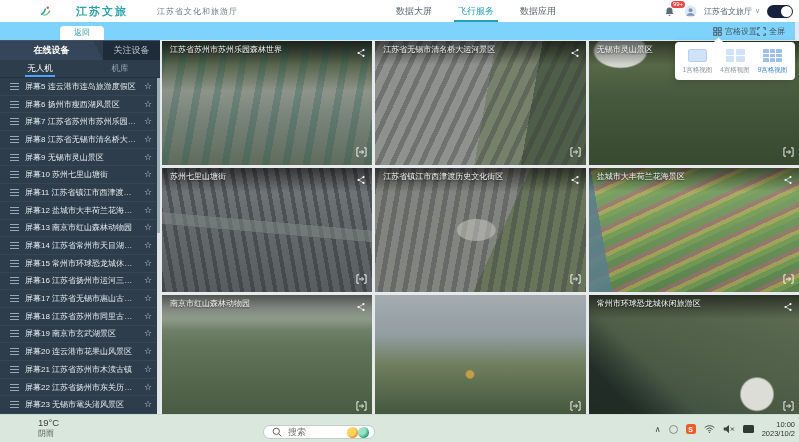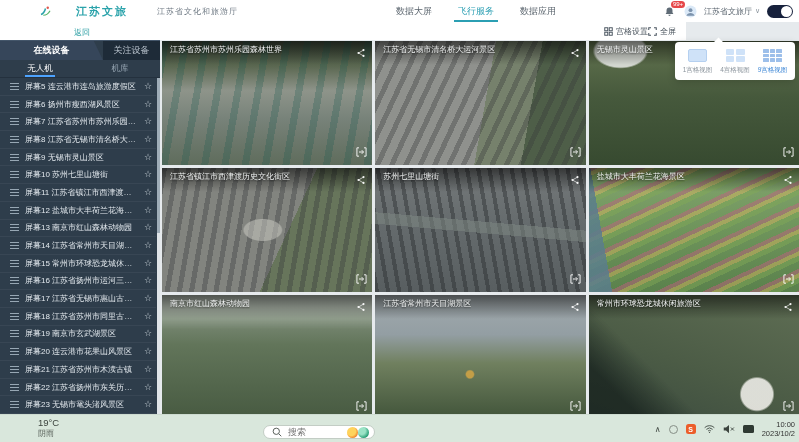--- a/index.html
+++ b/index.html
@@ -19,21 +19,21 @@
   .header-right{display:flex;align-items:center;gap:7px;}
   .bell-wrap{position:relative;width:13px;height:14px;}
   .badge{position:absolute;top:-3px;left:7px;background:#e6484a;color:#fff;font-size:6px;line-height:7px;padding:0 2px;border-radius:4px;white-space:nowrap;}
   .account{display:flex;align-items:center;gap:3px;}
   .account-name{font-size:8px;color:#56616b;white-space:nowrap;}
   .chev{font-size:7px;color:#8a949d;}
   .toggle{width:26px;height:13px;border-radius:7px;background:#17213c;position:relative;}
   .toggle::after{content:"";position:absolute;top:1px;right:1px;width:11px;height:11px;border-radius:50%;background:#fff;}
 
   
-  .toolbar{position:absolute;left:0;top:22px;width:686px;height:18px;background:#ffffff;z-index:25;}
+  .toolbar{position:absolute;left:0;top:22px;width:795px;height:18px;background:#7dd3fc;z-index:25;}
   .back-tab{position:absolute;left:60px;bottom:0;height:14px;line-height:14px;padding:0 14px;background:#fff;border-radius:4px 4px 0 0;font-size:8px;color:#2fa0a5;}
   .tb-right{position:absolute;right:10px;top:0;height:18px;display:flex;align-items:center;}
   .tb-btn{display:flex;align-items:center;gap:3px;font-size:8px;color:#49535c;cursor:pointer;}
 
   
   .sidebar{position:absolute;left:0;top:40px;width:160px;height:374px;background:#2e3d4b;z-index:15;display:flex;flex-direction:column;}
   .sb-tabs{display:flex;height:20px;border-top:1px solid #44566a;}
   .sb-tab{font-size:9px;display:flex;align-items:center;justify-content:center;cursor:pointer;}
   .sb-tab.active{flex:1.8;background:#36465a;color:#fff;font-weight:bold;clip-path:polygon(0 0,calc(100% - 9px) 0,100% 100%,0 100%);}
   .sb-tab.inactive{flex:1;background:#1e2b38;color:#b9c3cd;}
@@ -340,52 +340,52 @@
                 <circle cx="18" cy="19" r="2.6"></circle>
                 <path d="M6 12L18 5M6 12l12 7" stroke="#fff" stroke-width="1.6"></path>
               </svg></span>
           </div>
         <span class="enter"><svg width="11" height="10" viewBox="0 0 13 12" fill="none" stroke="#fff" stroke-width="1.2">
               <path d="M3.5 1H1v10h2.5M9.5 1H12v10H9.5"></path>
               <path d="M3.5 6h5M6.8 3.8L9 6l-2.2 2.2"></path>
             </svg></span>
       </div>
 
+      <div class="tile t4">
+        <div class="tile-head">
+            <span class="tile-label">苏州七里山塘街</span>
+            <span class="share"><svg width="10" height="10" viewBox="0 0 24 24" fill="#fff">
+                <circle cx="18" cy="5" r="2.6"></circle>
+                <circle cx="6" cy="12" r="2.6"></circle>
+                <circle cx="18" cy="19" r="2.6"></circle>
+                <path d="M6 12L18 5M6 12l12 7" stroke="#fff" stroke-width="1.6"></path>
+              </svg></span>
+          </div>
+        <span class="enter"><svg width="11" height="10" viewBox="0 0 13 12" fill="none" stroke="#fff" stroke-width="1.2">
+              <path d="M3.5 1H1v10h2.5M9.5 1H12v10H9.5"></path>
+              <path d="M3.5 6h5M6.8 3.8L9 6l-2.2 2.2"></path>
+            </svg></span>
+      </div>
+
       <div class="tile t5">
         <div class="tile-head">
             <span class="tile-label">江苏省镇江市西津渡历史文化街区</span>
             <span class="share"><svg width="10" height="10" viewBox="0 0 24 24" fill="#fff">
                 <circle cx="18" cy="5" r="2.6"></circle>
                 <circle cx="6" cy="12" r="2.6"></circle>
                 <circle cx="18" cy="19" r="2.6"></circle>
                 <path d="M6 12L18 5M6 12l12 7" stroke="#fff" stroke-width="1.6"></path>
               </svg></span>
           </div>
         <span class="enter"><svg width="11" height="10" viewBox="0 0 13 12" fill="none" stroke="#fff" stroke-width="1.2">
               <path d="M3.5 1H1v10h2.5M9.5 1H12v10H9.5"></path>
               <path d="M3.5 6h5M6.8 3.8L9 6l-2.2 2.2"></path>
             </svg></span>
       </div>
 
-      <div class="tile t4">
-        <div class="tile-head">
-            <span class="tile-label">苏州七里山塘街</span>
-            <span class="share"><svg width="10" height="10" viewBox="0 0 24 24" fill="#fff">
-                <circle cx="18" cy="5" r="2.6"></circle>
-                <circle cx="6" cy="12" r="2.6"></circle>
-                <circle cx="18" cy="19" r="2.6"></circle>
-                <path d="M6 12L18 5M6 12l12 7" stroke="#fff" stroke-width="1.6"></path>
-              </svg></span>
-          </div>
-        <span class="enter"><svg width="11" height="10" viewBox="0 0 13 12" fill="none" stroke="#fff" stroke-width="1.2">
-              <path d="M3.5 1H1v10h2.5M9.5 1H12v10H9.5"></path>
-              <path d="M3.5 6h5M6.8 3.8L9 6l-2.2 2.2"></path>
-            </svg></span>
-      </div>
-
       <div class="tile t6">
         <div class="tile-head">
             <span class="tile-label">盐城市大丰荷兰花海景区</span>
             <span class="share"><svg width="10" height="10" viewBox="0 0 24 24" fill="#fff">
                 <circle cx="18" cy="5" r="2.6"></circle>
                 <circle cx="6" cy="12" r="2.6"></circle>
                 <circle cx="18" cy="19" r="2.6"></circle>
                 <path d="M6 12L18 5M6 12l12 7" stroke="#fff" stroke-width="1.6"></path>
               </svg></span>
           </div>
@@ -405,29 +405,20 @@
                 <path d="M6 12L18 5M6 12l12 7" stroke="#fff" stroke-width="1.6"></path>
               </svg></span>
           </div>
         <span class="enter"><svg width="11" height="10" viewBox="0 0 13 12" fill="none" stroke="#fff" stroke-width="1.2">
               <path d="M3.5 1H1v10h2.5M9.5 1H12v10H9.5"></path>
               <path d="M3.5 6h5M6.8 3.8L9 6l-2.2 2.2"></path>
             </svg></span>
       </div>
 
       <div class="tile t8">
-        <div class="tile-head">
-            <span class="tile-label">江苏省常州市天目湖景区</span>
-            <span class="share"><svg width="10" height="10" viewBox="0 0 24 24" fill="#fff">
-                <circle cx="18" cy="5" r="2.6"></circle>
-                <circle cx="6" cy="12" r="2.6"></circle>
-                <circle cx="18" cy="19" r="2.6"></circle>
-                <path d="M6 12L18 5M6 12l12 7" stroke="#fff" stroke-width="1.6"></path>
-              </svg></span>
-          </div>
         <span class="enter"><svg width="11" height="10" viewBox="0 0 13 12" fill="none" stroke="#fff" stroke-width="1.2">
               <path d="M3.5 1H1v10h2.5M9.5 1H12v10H9.5"></path>
               <path d="M3.5 6h5M6.8 3.8L9 6l-2.2 2.2"></path>
             </svg></span>
       </div>
 
       <div class="tile t9">
         <div class="tile-head">
             <span class="tile-label">常州市环球恐龙城休闲旅游区</span>
             <span class="share"><svg width="10" height="10" viewBox="0 0 24 24" fill="#fff">

